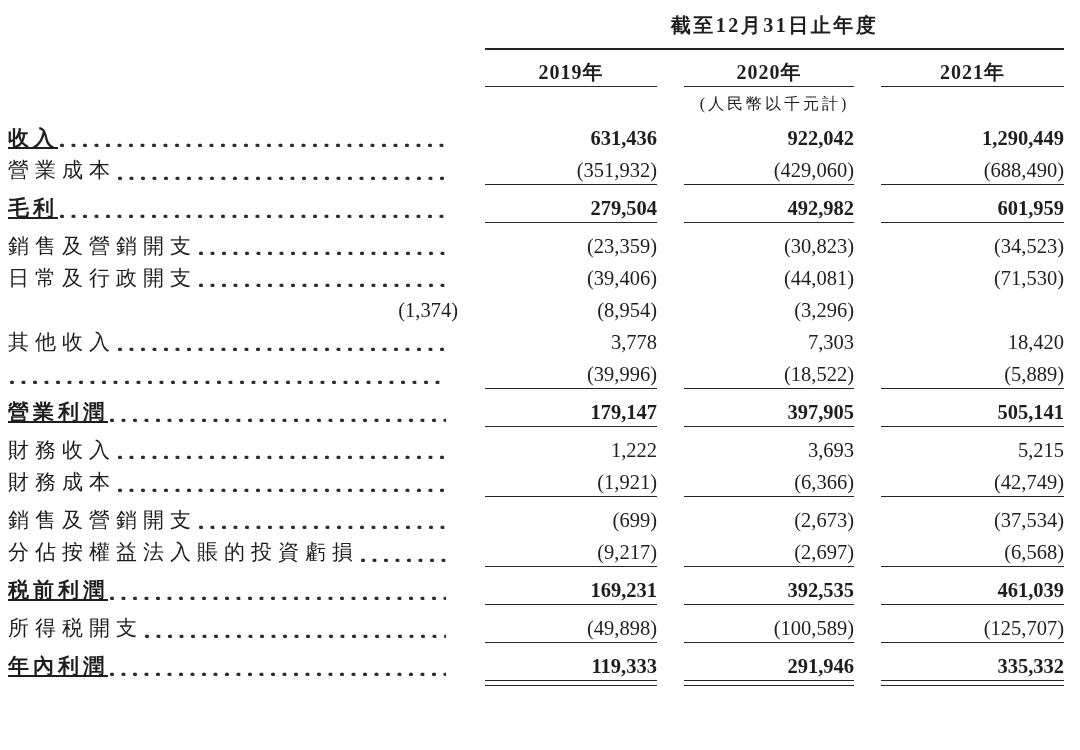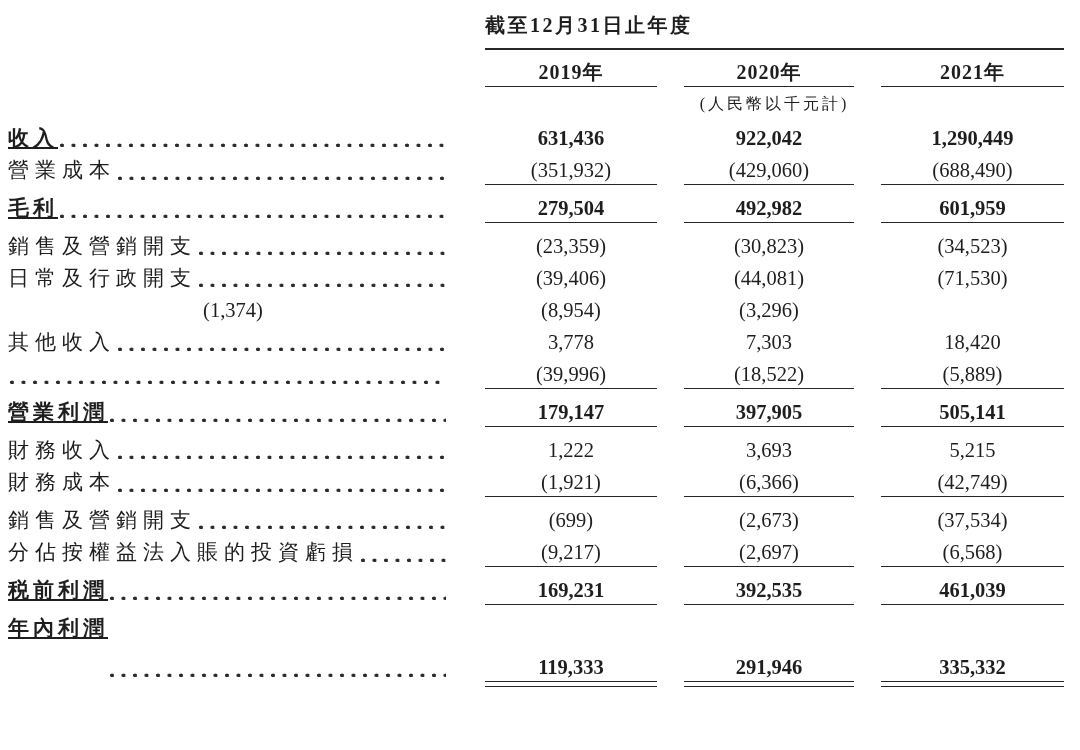--- a/index.html
+++ b/index.html
@@ -20,21 +20,21 @@
   }
   
   .grid {
     display: grid;
     grid-template-columns: 450px 172px 170px 183px;
     column-gap: 27px;
   }
   
   .header-block { grid-column: 2 / 5; }
   .period-title {
-    text-align: left;
+    text-align: center;
     font-weight: bold;
     font-size: 20px;
     letter-spacing: 2.5px;
     padding: 6px 0 9px 0;
   }
   .thick-rule {
     border-top: 2.6px solid #262626;
     height: 0;
   }
   .year-row {
@@ -76,28 +76,28 @@
   .leader {
     flex: 1 1 auto;
     height: 5px;
     align-self: flex-end;
     margin: 0 12px 4px 2px;
     background-image: radial-gradient(circle at 2px 2.4px, #2a2a2a 1.7px, rgba(0,0,0,0) 2.1px);
     background-size: 11.5px 5px;
     background-repeat: repeat-x;
   }
   .num-cell {
-    text-align: center;
+    text-align: right;
     font-size: 20.5px;
     white-space: nowrap;
   }
   .num-cell.rule-s, .num-cell.rule-d {
     border-bottom: 1.7px solid #262626;
   }
-  .num-cell.rule-d { position: relative; margin-top: 39px; }
+  .num-cell.rule-d { position: relative; }
   .num-cell.rule-d::after {
     content: "";
     position: absolute;
     left: 0; right: 0;
     bottom: -6px;
     border-top: 1.7px solid #262626;
   }
 </style>
 </head>
 <body>
@@ -233,20 +233,29 @@
       </div>
       <div class="grid row bold ruled">
         <div class="label-cell">
           <span class="label">税前利潤</span>
           <span class="leader"></span>
         </div>
         <div class="num-cell rule-s">169,231</div>
         <div class="num-cell rule-s">392,535</div>
         <div class="num-cell rule-s">461,039</div>
       </div>
+      <div class="grid row ruled">
+        <div class="label-cell">
+          <span class="label">所得税開支</span>
+          <span class="leader"></span>
+        </div>
+        <div class="num-cell rule-s">(49,898)</div>
+        <div class="num-cell rule-s">(100,589)</div>
+        <div class="num-cell rule-s">(125,707)</div>
+      </div>
       <div class="grid row bold ruled ruled-double">
         <div class="label-cell">
           <span class="label">年內利潤</span>
           <span class="leader"></span>
         </div>
         <div class="num-cell rule-d">119,333</div>
         <div class="num-cell rule-d">291,946</div>
         <div class="num-cell rule-d">335,332</div>
       </div>
     </div>

